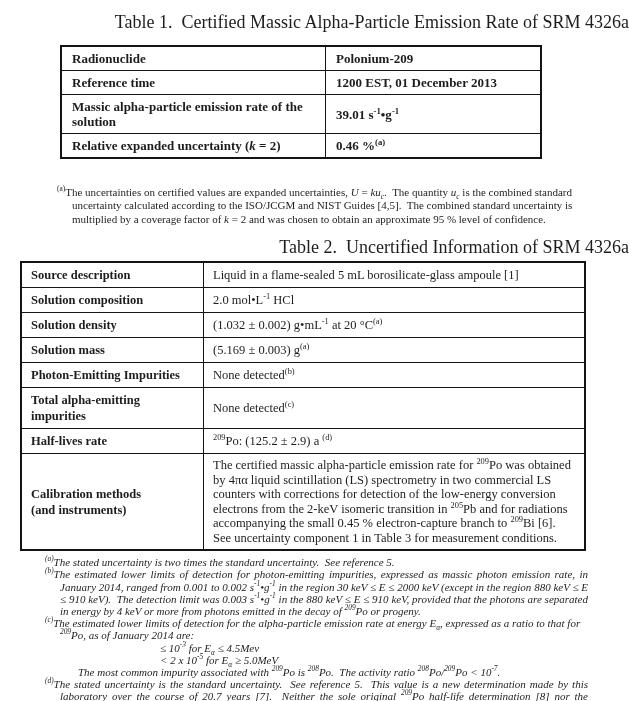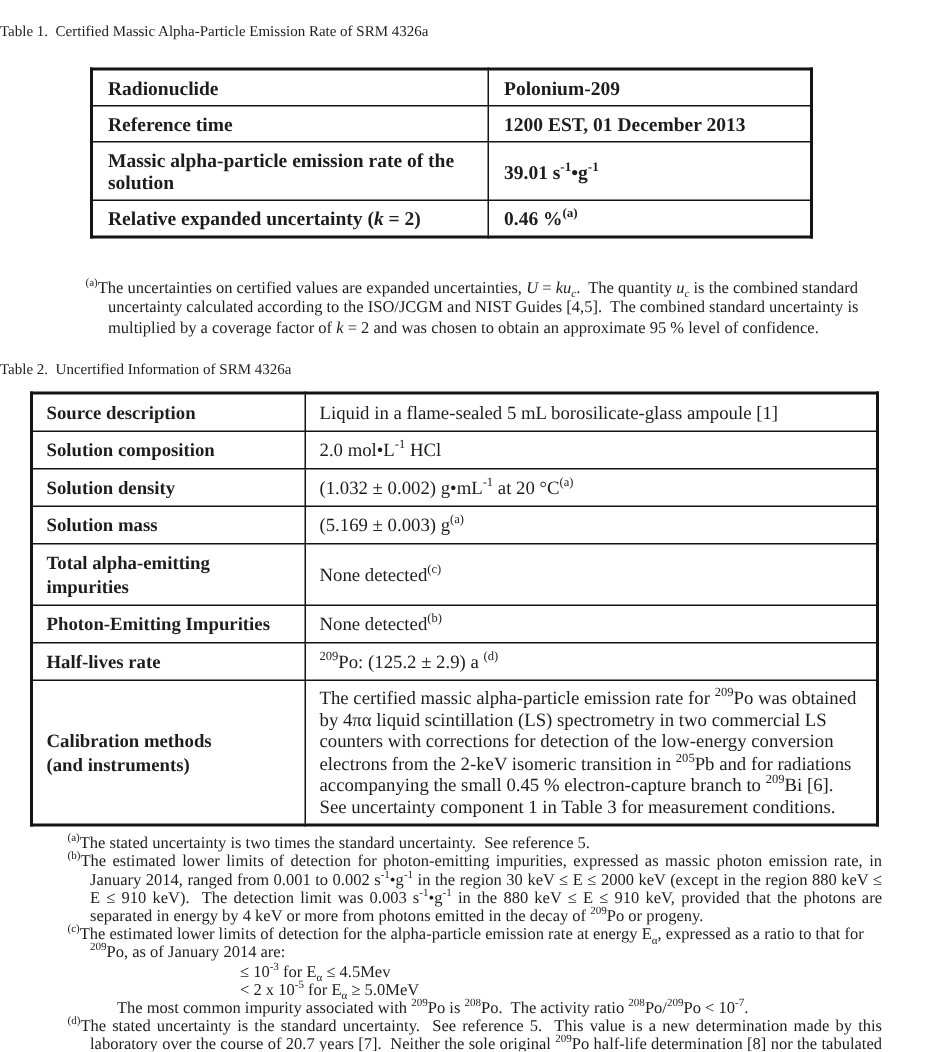--- a/index.html
+++ b/index.html
@@ -1,21 +1,21 @@
 <!DOCTYPE html>
 <html><head>
 <meta charset="utf-8">
 <style>
   html,body { margin:0; padding:0; background:#ffffff; }
   .page {
     position:relative; width:629px; height:701px; overflow:hidden;
     background:#ffffff; color:#1d1d1d;
     font-family:"Liberation Serif", serif;
   }
-  .tbl-title { text-align:left; font-size:10px; line-height:16px; padding-top:14px; }
+  .tbl-title { text-align:right; font-size:18px; line-height:16px; padding-top:14px; }
   .tbl-title.second { padding-top:13px; }
 
   table { border-collapse:collapse; table-layout:fixed; }
   .t1 {
     margin:15px 0 0 60px; width:482px;
     font-size:13px; font-weight:bold;
     border:2.5px solid #141414;
   }
   .t1 td { border:1.5px solid #141414; padding:4px 10px; line-height:15px; vertical-align:middle; }
   .t1 td.lbl { width:243px; }
@@ -28,21 +28,21 @@
   .t2 td { border:1px solid #141414; padding:4px 9px; line-height:16px; vertical-align:middle; }
   .t2 td.lbl { width:163px;font-weight:bold; }
   .t2 td.val { line-height:14.5px; }
 
   .fnA {
     margin:27px 0 0 57px; width:512px;
     font-size:11px; line-height:13.4px;
     padding-left:15px; text-indent:-15px;
   }
   .fnotes { margin:5px 0 0 45px; width:543px; font-size:11px; line-height:12.2px; }
-  .fnote { padding-left:15px; text-indent:-15px; }
+  .fnote { padding-left:15px; text-indent:-15px;font-style:italic; }
   .fnote.just { text-align:justify; }
   .fn-subline { text-indent:0; padding-left:100px; }
   .fn-tail { text-indent:18px; }
 
   .fn-marker, .rs-sup { font-size:67%; vertical-align:super; line-height:0; }
   .rs-sub { font-size:67%; vertical-align:sub; line-height:0; }
   .rs-i { font-style:italic; }
 </style>
 </head>
 <body>
@@ -90,26 +90,26 @@
     </tr>
     <tr>
       <td class="lbl"><span>Solution density</span></td>
       <td class="val"><span>(1.032 ± 0.002) g•mL</span><span class="rs-sup">-1</span><span> at 20 °C</span><span class="rs-sup">(a)</span></td>
     </tr>
     <tr>
       <td class="lbl"><span>Solution mass</span></td>
       <td class="val"><span>(5.169 ± 0.003) g</span><span class="rs-sup">(a)</span></td>
     </tr>
     <tr>
+      <td class="lbl"><span>Photon-Emitting Impurities</span></td>
+      <td class="val"><span>None detected</span><span class="rs-sup">(b)</span></td>
+    </tr>
+    <tr>
       <td class="lbl"><span>Total alpha-emitting impurities</span></td>
       <td class="val"><span>None detected</span><span class="rs-sup">(c)</span></td>
-    </tr>
-    <tr>
-      <td class="lbl"><span>Photon-Emitting Impurities</span></td>
-      <td class="val"><span>None detected</span><span class="rs-sup">(b)</span></td>
     </tr>
     <tr>
       <td class="lbl"><span>Half-lives rate</span></td>
       <td class="val"><span class="rs-sup">209</span><span>Po: (125.2 ± 2.9) a </span><span class="rs-sup">(d)</span></td>
     </tr>
     <tr>
       <td class="lbl"><span>Calibration methods</span><br><span>(and instruments)</span></td>
       <td class="val"><span>The certified massic alpha-particle emission rate for </span><span class="rs-sup">209</span><span>Po was obtained by 4πα liquid scintillation (LS) spectrometry in two commercial LS counters with corrections for detection of the low-energy conversion electrons from the 2-keV isomeric transition in </span><span class="rs-sup">205</span><span>Pb and for radiations accompanying the small 0.45 % electron-capture branch to </span><span class="rs-sup">209</span><span>Bi [6].&nbsp; See uncertainty component 1 in Table 3 for measurement conditions.</span></td>
     </tr>
   </tbody>

